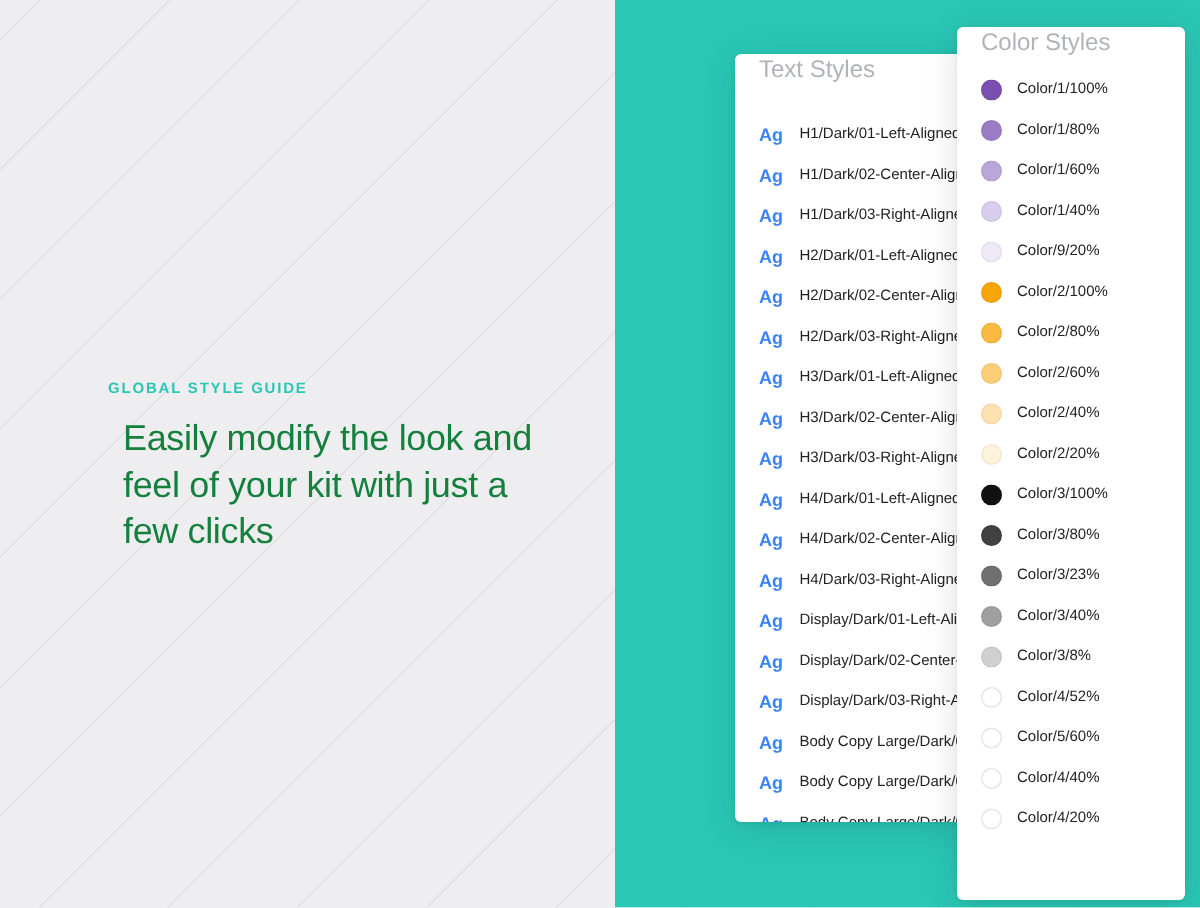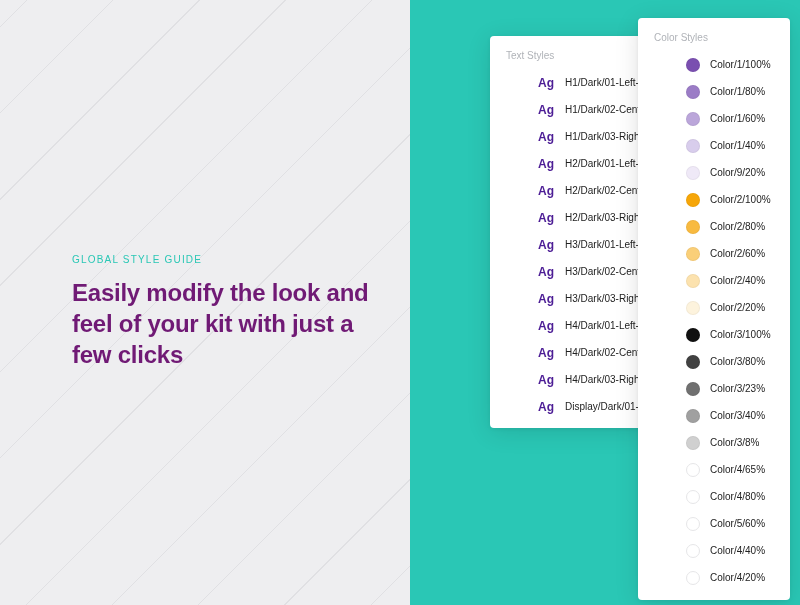--- a/index.html
+++ b/index.html
@@ -25,74 +25,75 @@
     background: #2ac7b5;
   }
 
   .copy {
     position: absolute;
     left: 72px; top: 254px;
     width: 300px;
   }
   .copy .eyebrow {
     font-size: 10px;
-    font-weight: 400;
+    font-weight: 700;
     letter-spacing: 0.12em;
     color: #2ac7b5;
     text-transform: uppercase;
     margin-bottom: 12px;
   }
   .copy h1 {
     font-size: 24px;
     line-height: 1.3;
-    font-weight: 700;
-    color: #701a75;
+    font-weight: 400;
+    color: #15803d;
     letter-spacing: -0.01em;
+    margin-left: 10px;
   }
 
   .panel {
     position: absolute;
     background: #fff;
     border-radius: 4px;
     box-shadow: 0 4px 24px rgba(0,0,0,0.12), 0 1px 4px rgba(0,0,0,0.06);
     display: flex;
     flex-direction: column;
   }
   .panel .panel-header {
-    font-size: 10px;
+    font-size: 16px;
     color: #b0b3b8;
-    padding: 14px 16px 8px 16px;
+    padding: 2px 16px 8px 16px;
     font-weight: 400;
   }
   .panel .list {
     flex: 1;
     overflow: hidden;
-    margin-left: 32px;
   }
   .panel .row {
     display: flex;
     align-items: center;
     height: 27px;
     padding: 0 16px;
     gap: 10px;
     font-size: 10px;
     color: #222;
     white-space: nowrap;
   }
 
   
   .panel.text {
     left: 490px; top: 36px;
     width: 158px;
-    height: 392px;
+    height: 512px;
+    gap: 12px;
   }
   .panel.text .ag {
     font-weight: 800;
     font-size: 12px;
-    color: #4c1d95;
+    color: #3b82f6;
     min-width: 17px;
   }
 
   
   .panel.color {
     left: 638px; top: 18px;
     width: 152px;
     height: 582px;
   }
   .panel.color .swatch {
@@ -256,25 +257,21 @@
       <div class="row">
         <span class="swatch" style="background: rgb(160, 160, 160);"></span>
         <span class="label">Color/3/40%</span>
       </div>
       <div class="row">
         <span class="swatch" style="background: rgb(208, 208, 208);"></span>
         <span class="label">Color/3/8%</span>
       </div>
       <div class="row">
         <span class="swatch" style="background: rgb(255, 255, 255); border: 1px solid rgb(230, 230, 232);"></span>
-        <span class="label">Color/4/65%</span>
-      </div>
-      <div class="row">
-        <span class="swatch" style="background: rgb(255, 255, 255); border: 1px solid rgb(230, 230, 232);"></span>
-        <span class="label">Color/4/80%</span>
+        <span class="label">Color/4/52%</span>
       </div>
       <div class="row">
         <span class="swatch" style="background: rgb(255, 255, 255); border: 1px solid rgb(230, 230, 232);"></span>
         <span class="label">Color/5/60%</span>
       </div>
       <div class="row">
         <span class="swatch" style="background: rgb(255, 255, 255); border: 1px solid rgb(230, 230, 232);"></span>
         <span class="label">Color/4/40%</span>
       </div>
       <div class="row">

